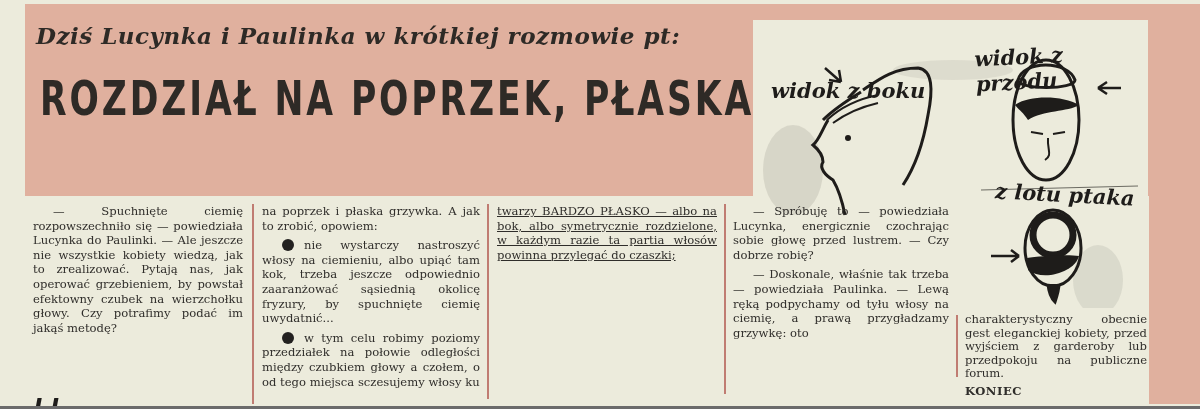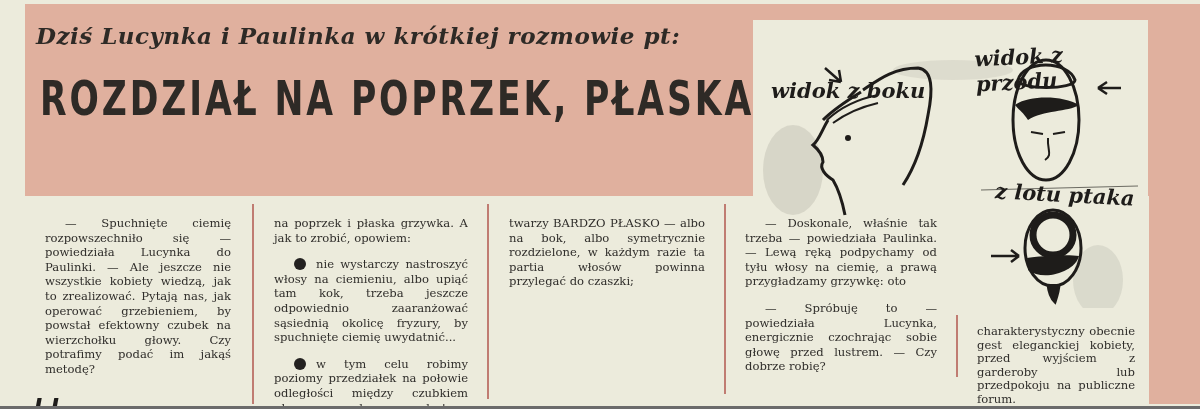--- a/index.html
+++ b/index.html
@@ -36,21 +36,21 @@
       font-size:48px; color:#2e2a26; letter-spacing:4px;
       transform:scaleX(0.72); transform-origin:left top;
       white-space:nowrap;
     }
     .col {
       position:absolute; top:204px;
       font-family:"DejaVu Serif", serif;
       font-size:11.6px; line-height:14.6px; color:#2f2d2a;
       text-align:justify;
     }
-    .col p { margin:12px; text-indent:20px; }
+    .col p { margin:0; text-indent:20px; }
     .col p + p { margin-top:5px; }
     .col p.noindent { text-indent:0; }
     .rule {
       position:absolute; width:1.5px; background:#c07c72;
     }
     .bullet {
       display:inline-block; width:12px; height:12px; border-radius:50%;
       background:#232120; vertical-align:-2px; margin-right:10px;
     }
     .koniec {
@@ -120,27 +120,27 @@
 <div class="col" style="left:33px; width:210px;">
   <p>— Spuchnięte ciemię rozpowszechniło się — powiedziała Lucynka do Paulinki. — Ale jeszcze nie wszystkie kobiety wiedzą, jak to zrealizować. Pytają nas, jak operować grzebieniem, by powstał efektowny czubek na wierzchołku głowy. Czy potrafimy podać im jakąś metodę?</p>
 </div>
 
 <div class="col" style="left:262px; width:218px;">
   <p class="noindent">na poprzek i płaska grzywka. A jak to zrobić, opowiem:</p>
   <p><span class="bullet"></span><span>nie wystarczy nastroszyć włosy na ciemieniu, albo upiąć tam kok, trzeba jeszcze odpowiednio zaaranżować sąsiednią okolicę fryzury, by spuchnięte ciemię uwydatnić...</span></p>
   <p><span class="bullet"></span><span>w tym celu robimy poziomy przedziałek na połowie odległości między czubkiem głowy a czołem, o od tego miejsca sczesujemy włosy ku</span></p>
 </div>
 
-<div class="col" style="left:497px; width:220px;">
+<div class="col" style="left:497px; width:220px;text-decoration:underline;">
   <p class="noindent">twarzy BARDZO PŁASKO — albo na bok, albo symetrycznie rozdzielone, w każdym razie ta partia włosów powinna przylegać do czaszki;</p>
 </div>
 
 <div class="col" style="left:733px; width:216px;">
+  <p>— Spróbuję to — powiedziała Lucynka, energicznie czochrając sobie głowę przed lustrem. — Czy dobrze robię?</p>
   <p>— Doskonale, właśnie tak trzeba — powiedziała Paulinka. — Lewą ręką podpychamy od tyłu włosy na ciemię, a prawą przygładzamy grzywkę: oto</p>
-  <p>— Spróbuję to — powiedziała Lucynka, energicznie czochrając sobie głowę przed lustrem. — Czy dobrze robię?</p>
 </div>
 
 <div class="col" style="left:965px; top:313px; width:182px; line-height:13.5px;">
   <p class="noindent">charakterystyczny obecnie gest eleganckiej kobiety, przed wyjściem z garderoby lub przedpokoju na publiczne forum.</p>
   <div class="koniec">KONIEC</div>
 </div>
 
 <div class="page-num">11</div>
 <div class="bottom-bar"></div>
 

